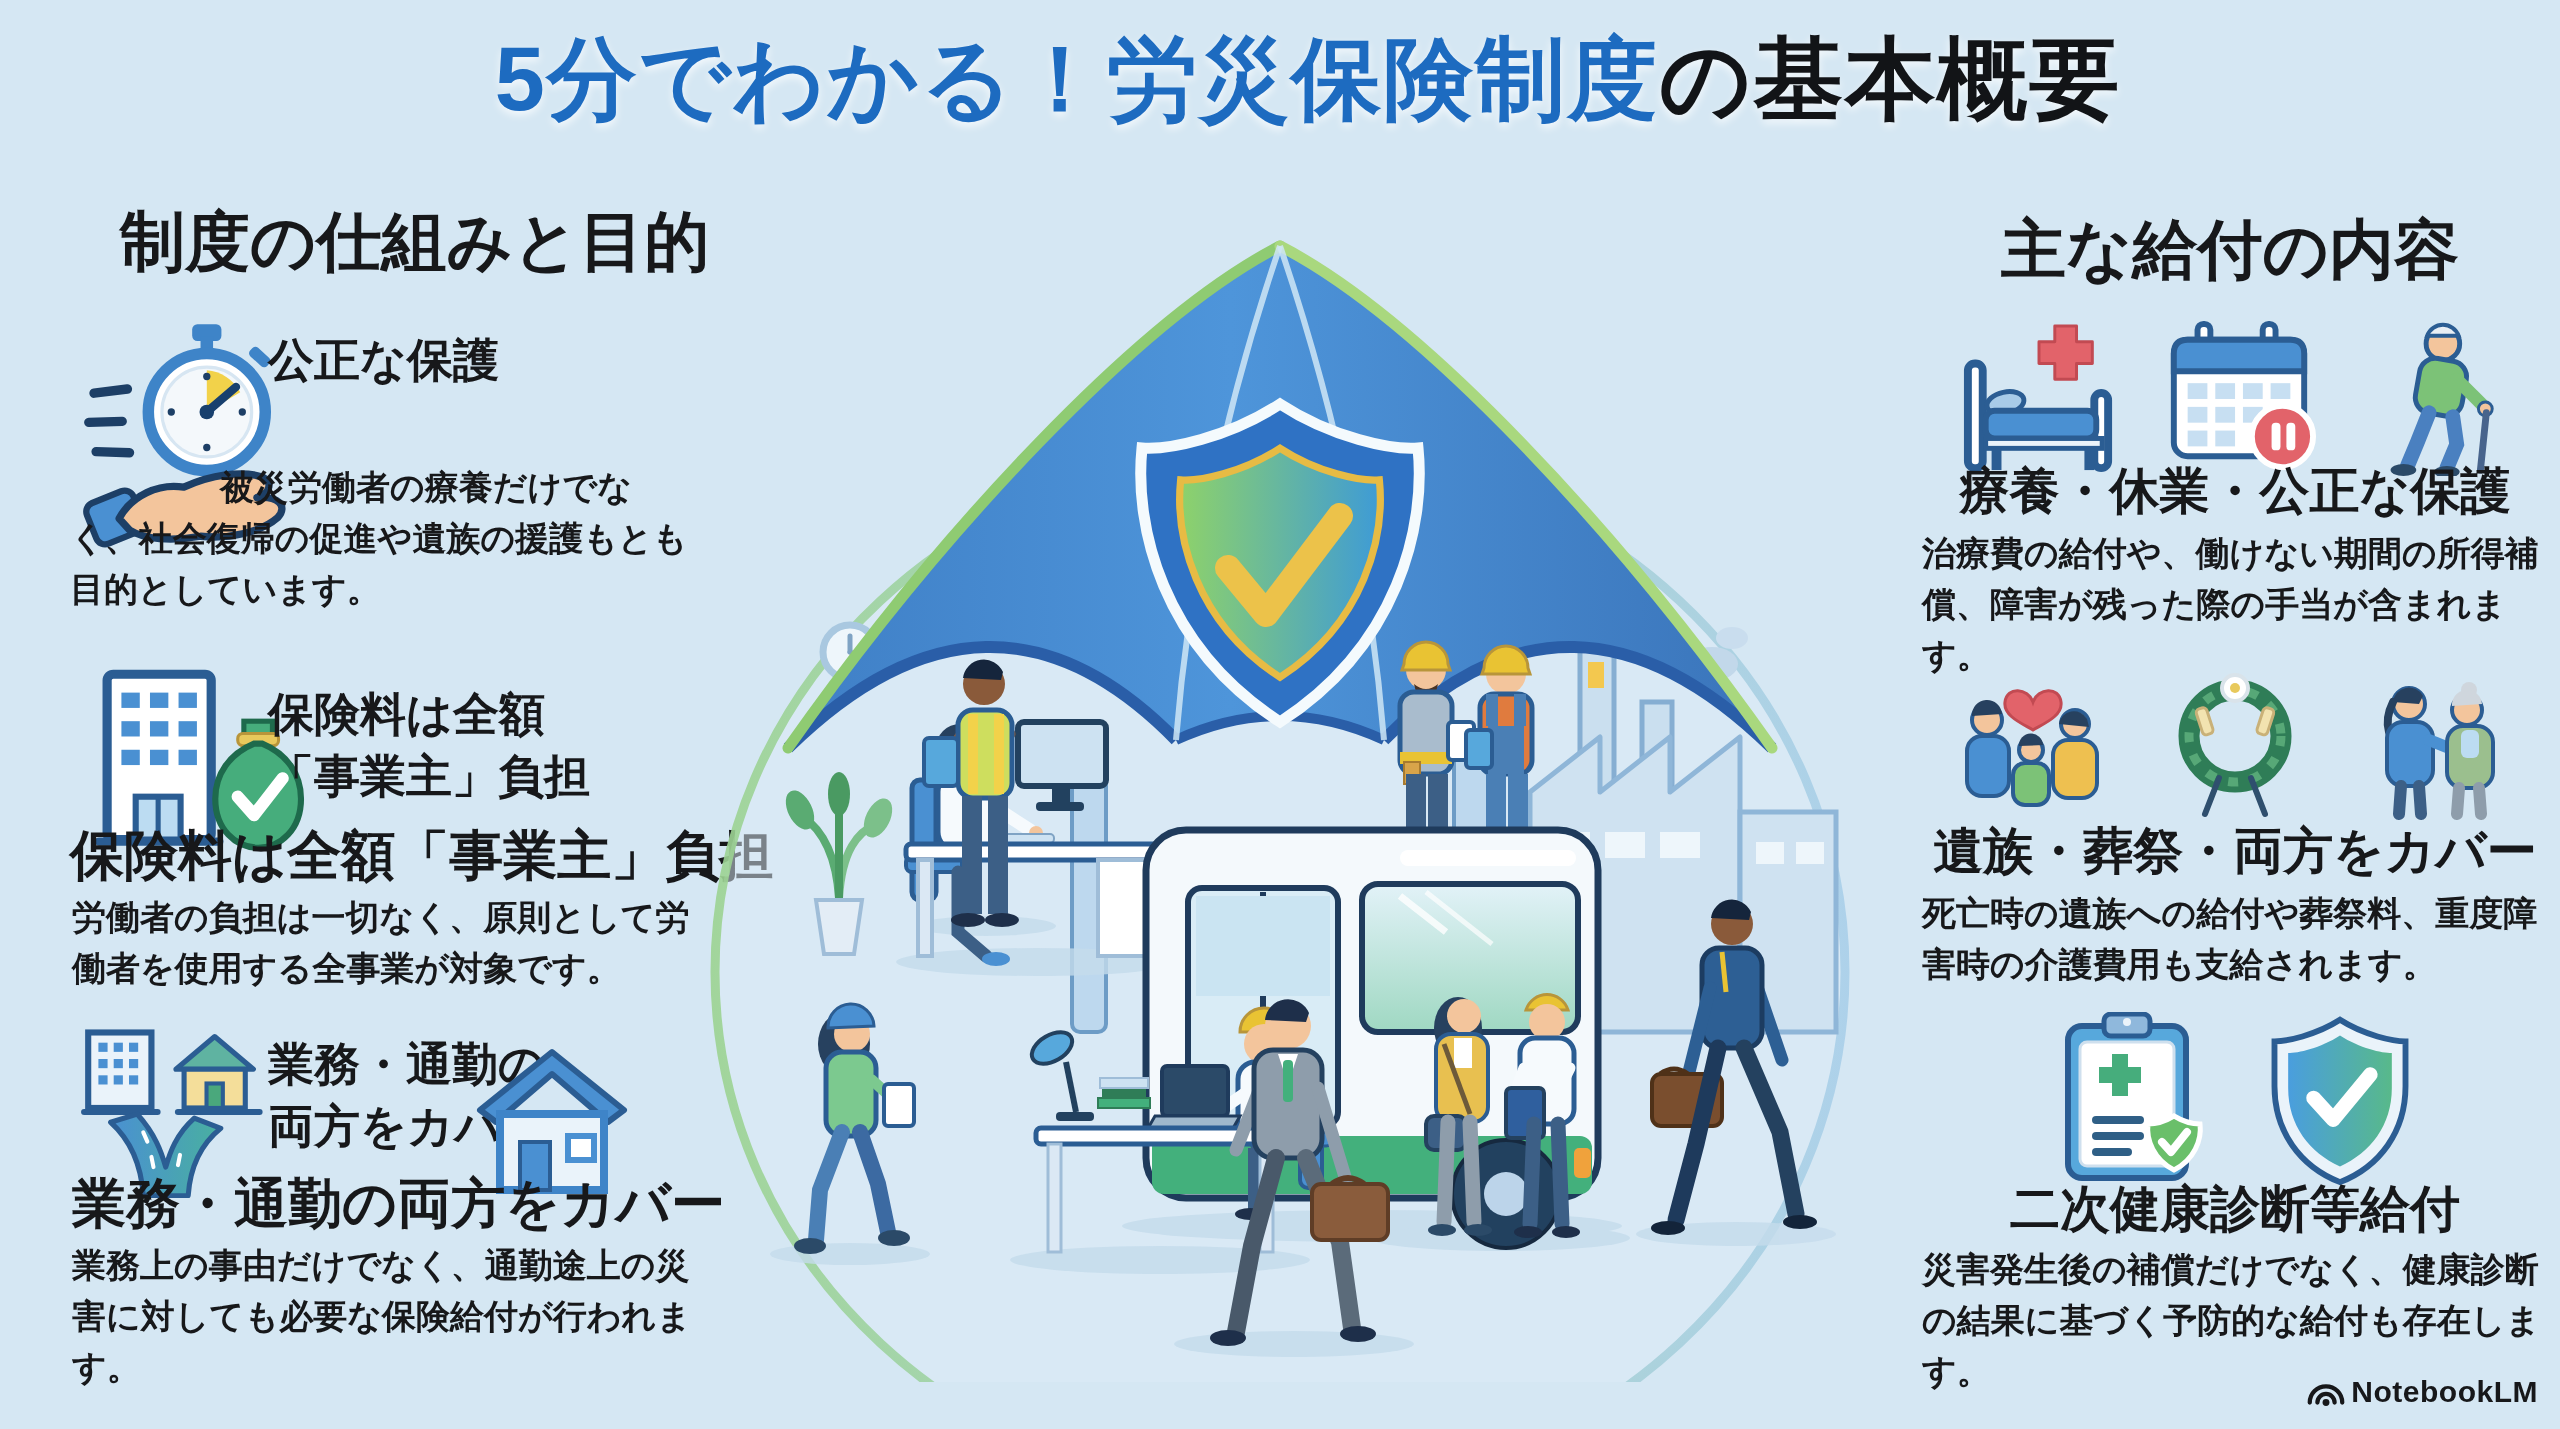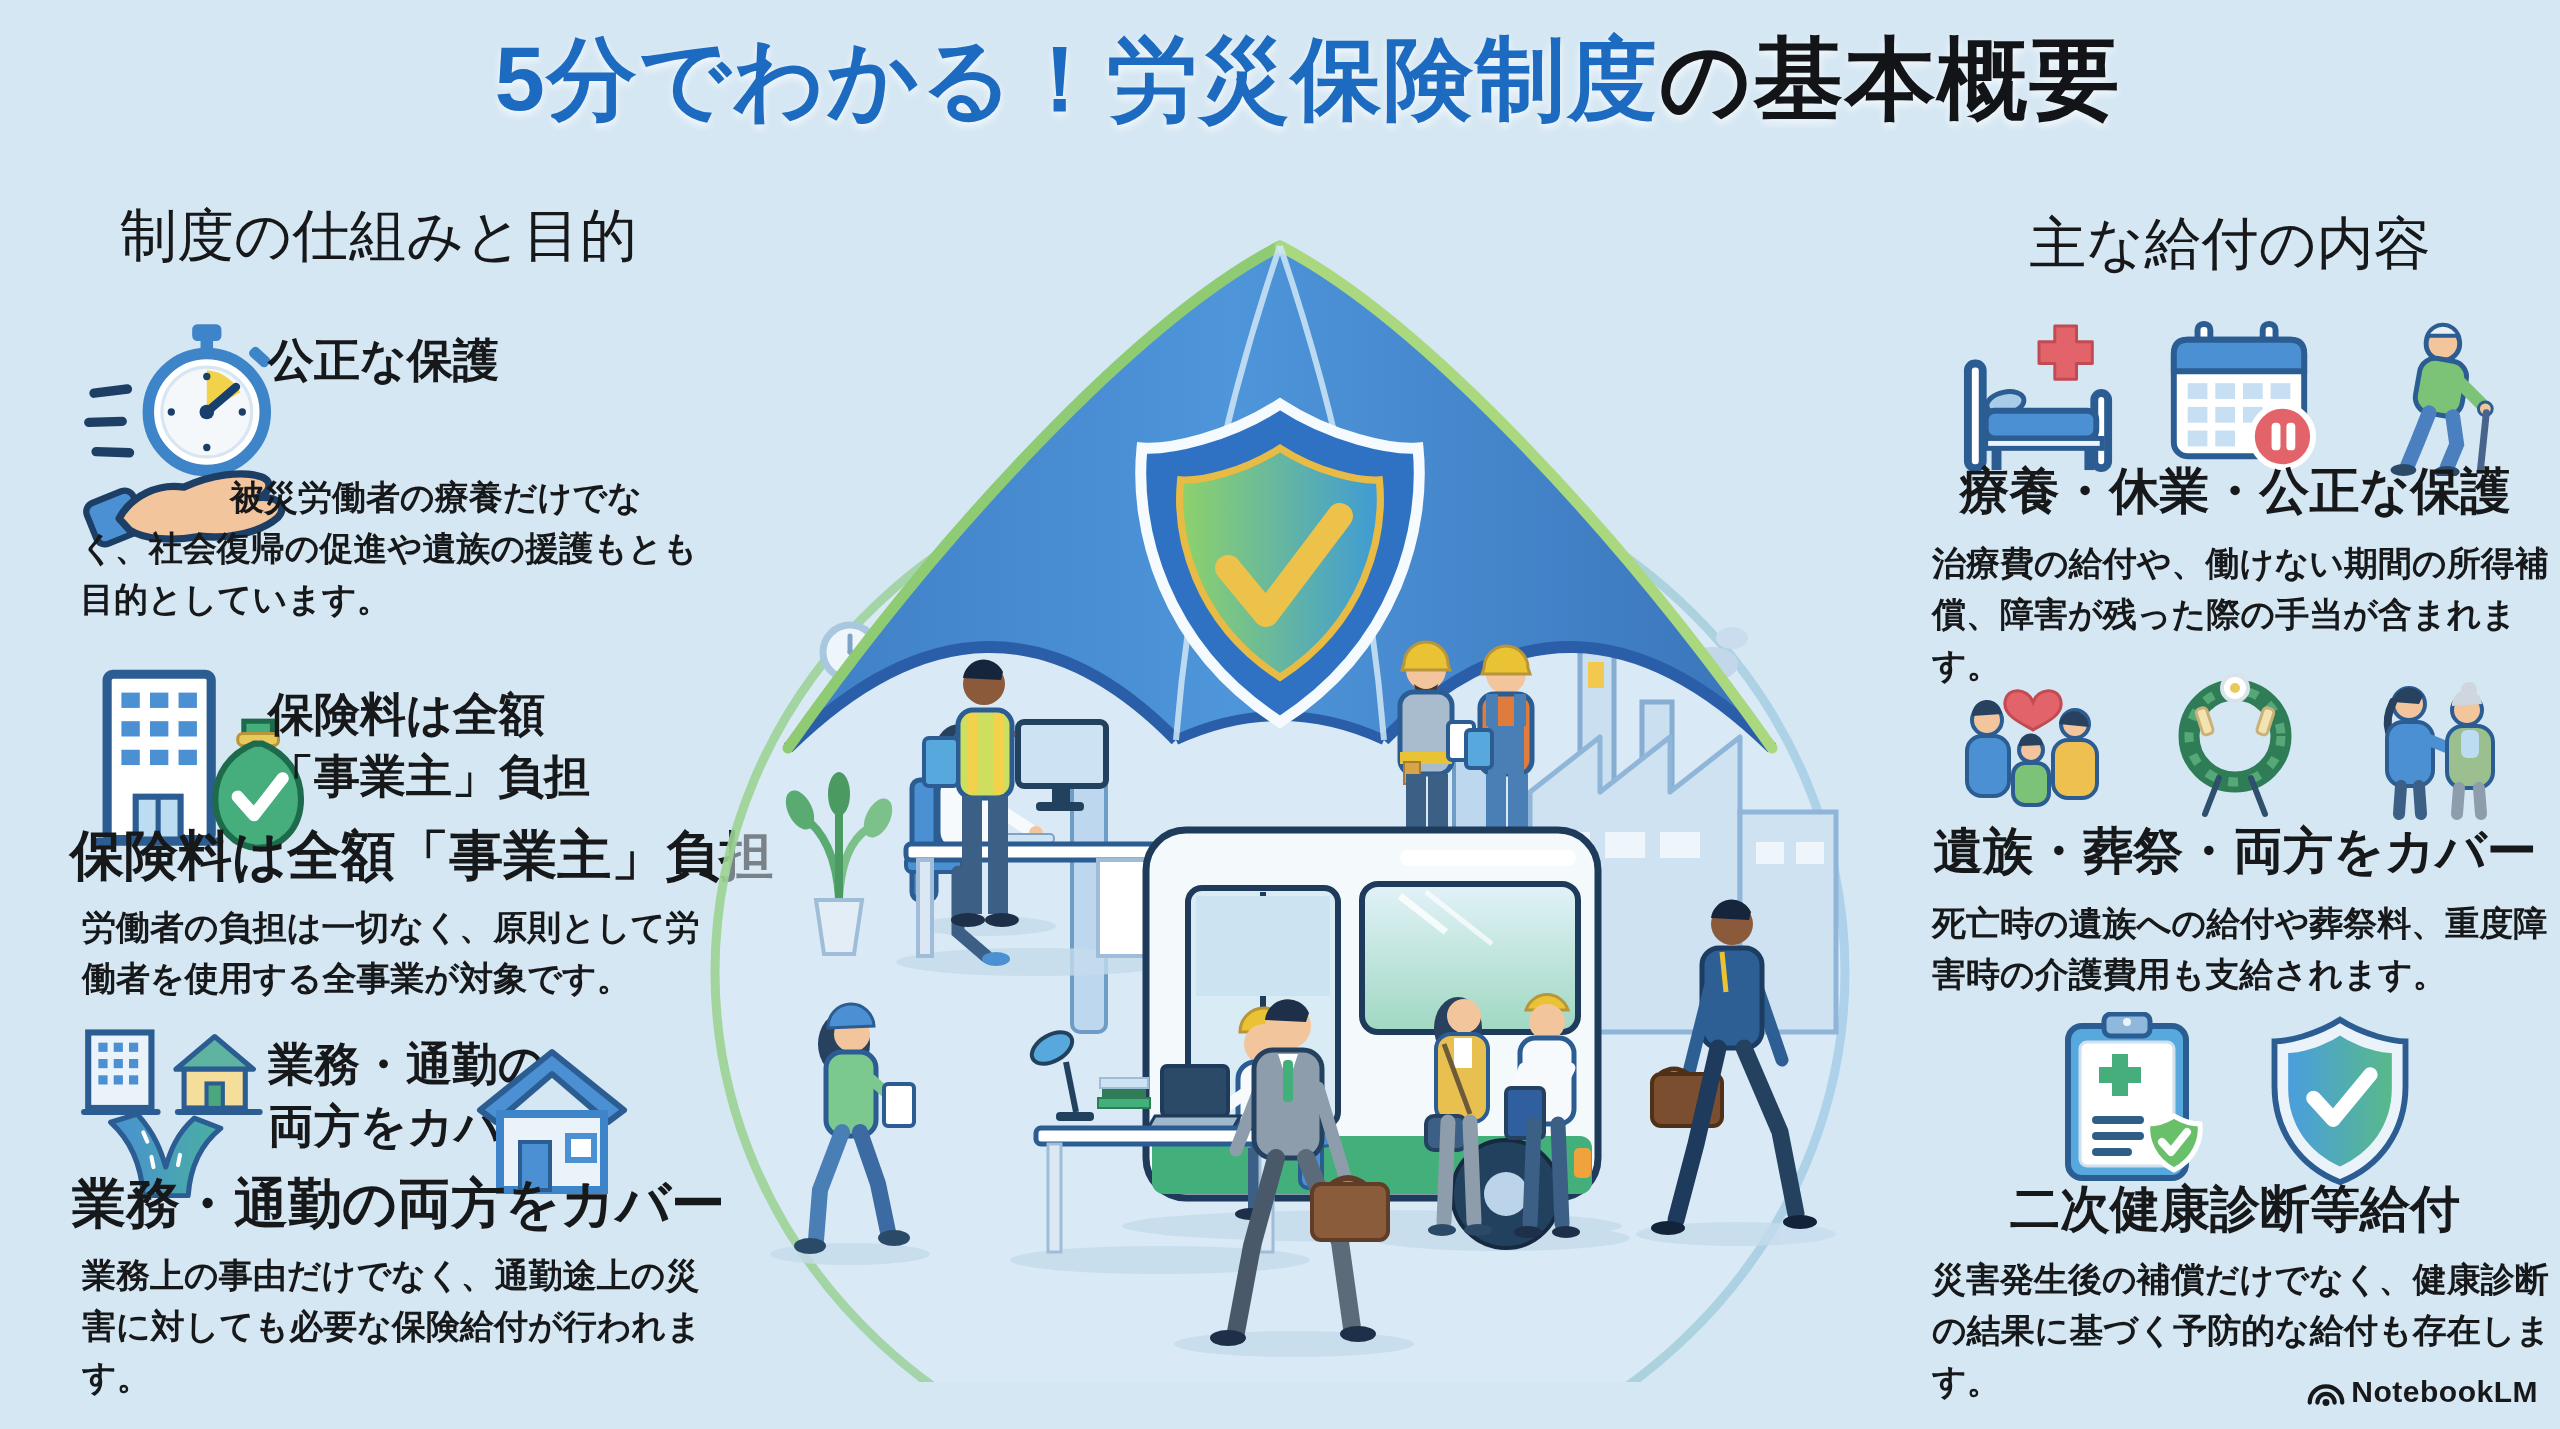--- a/index.html
+++ b/index.html
@@ -13,25 +13,25 @@
   .title{
     left:0;top:30px;width:2560px;text-align:center;
     font-size:90px;font-weight:900;letter-spacing:2px;line-height:1.1;
     text-shadow:0 4px 8px rgba(255,255,255,.75);
     white-space:nowrap;
     padding-left:28px;
   }
   .t-blue{color:#1d6bc0}
   .t-dark{color:#121417}
   
-  .col-header{font-size:57px;font-weight:400;white-space:nowrap}
+  .col-header{font-size:65px;font-weight:700;white-space:nowrap}
   .h2lines{font-size:46px;font-weight:900;line-height:1.34;white-space:nowrap}
   .subhead{font-size:54px;font-weight:900;white-space:nowrap}
   .rhead{font-size:50px;font-weight:900;text-align:center;white-space:nowrap}
-  .desc{font-size:34px;font-weight:700;line-height:1.5;margin:10px;text-align:left}
+  .desc{font-size:34px;font-weight:700;line-height:1.5;margin:0;text-align:left}
   .indent{text-indent:150px}
   .icons-row{display:flex;align-items:flex-end;justify-content:center;gap:42px}
   
   .footer{right:22px;bottom:16px;display:flex;align-items:center;gap:4px}
   .footer .brand{font-size:30px;font-weight:700;letter-spacing:.5px}
   svg{display:block}
 </style>
 </head>
 <body>
 

